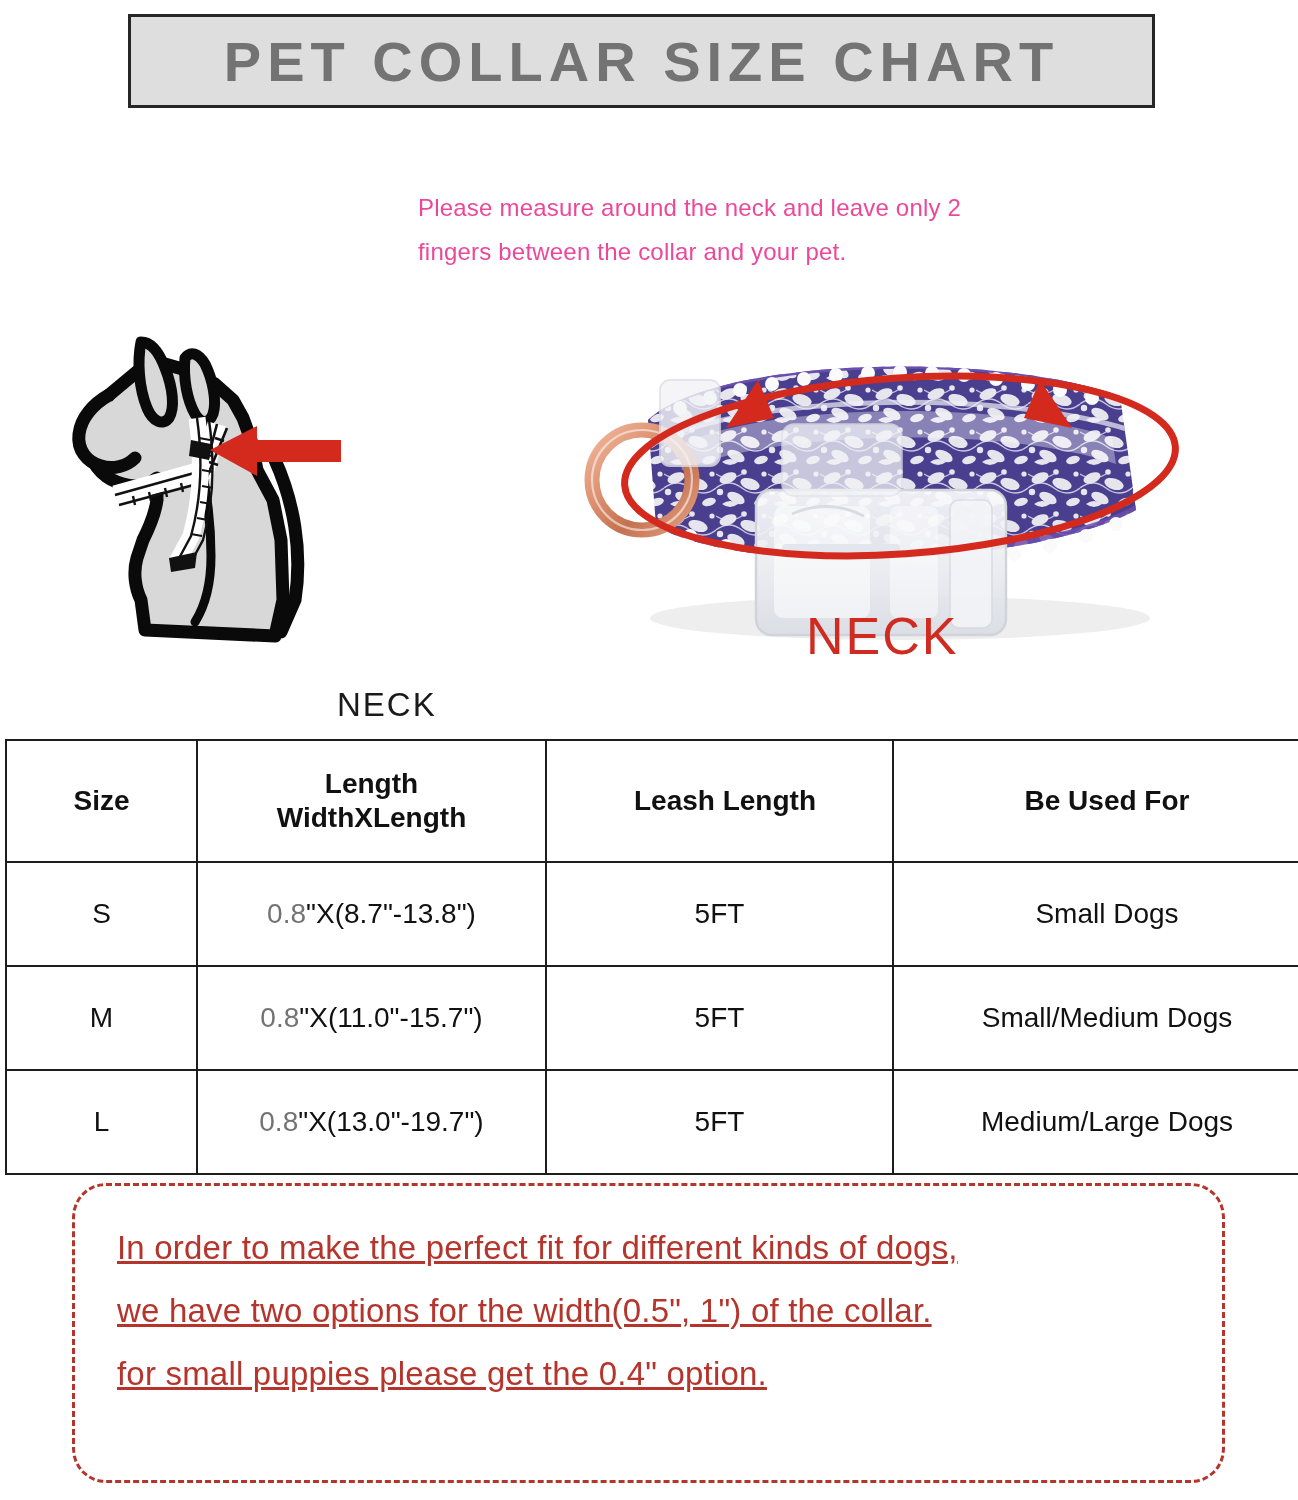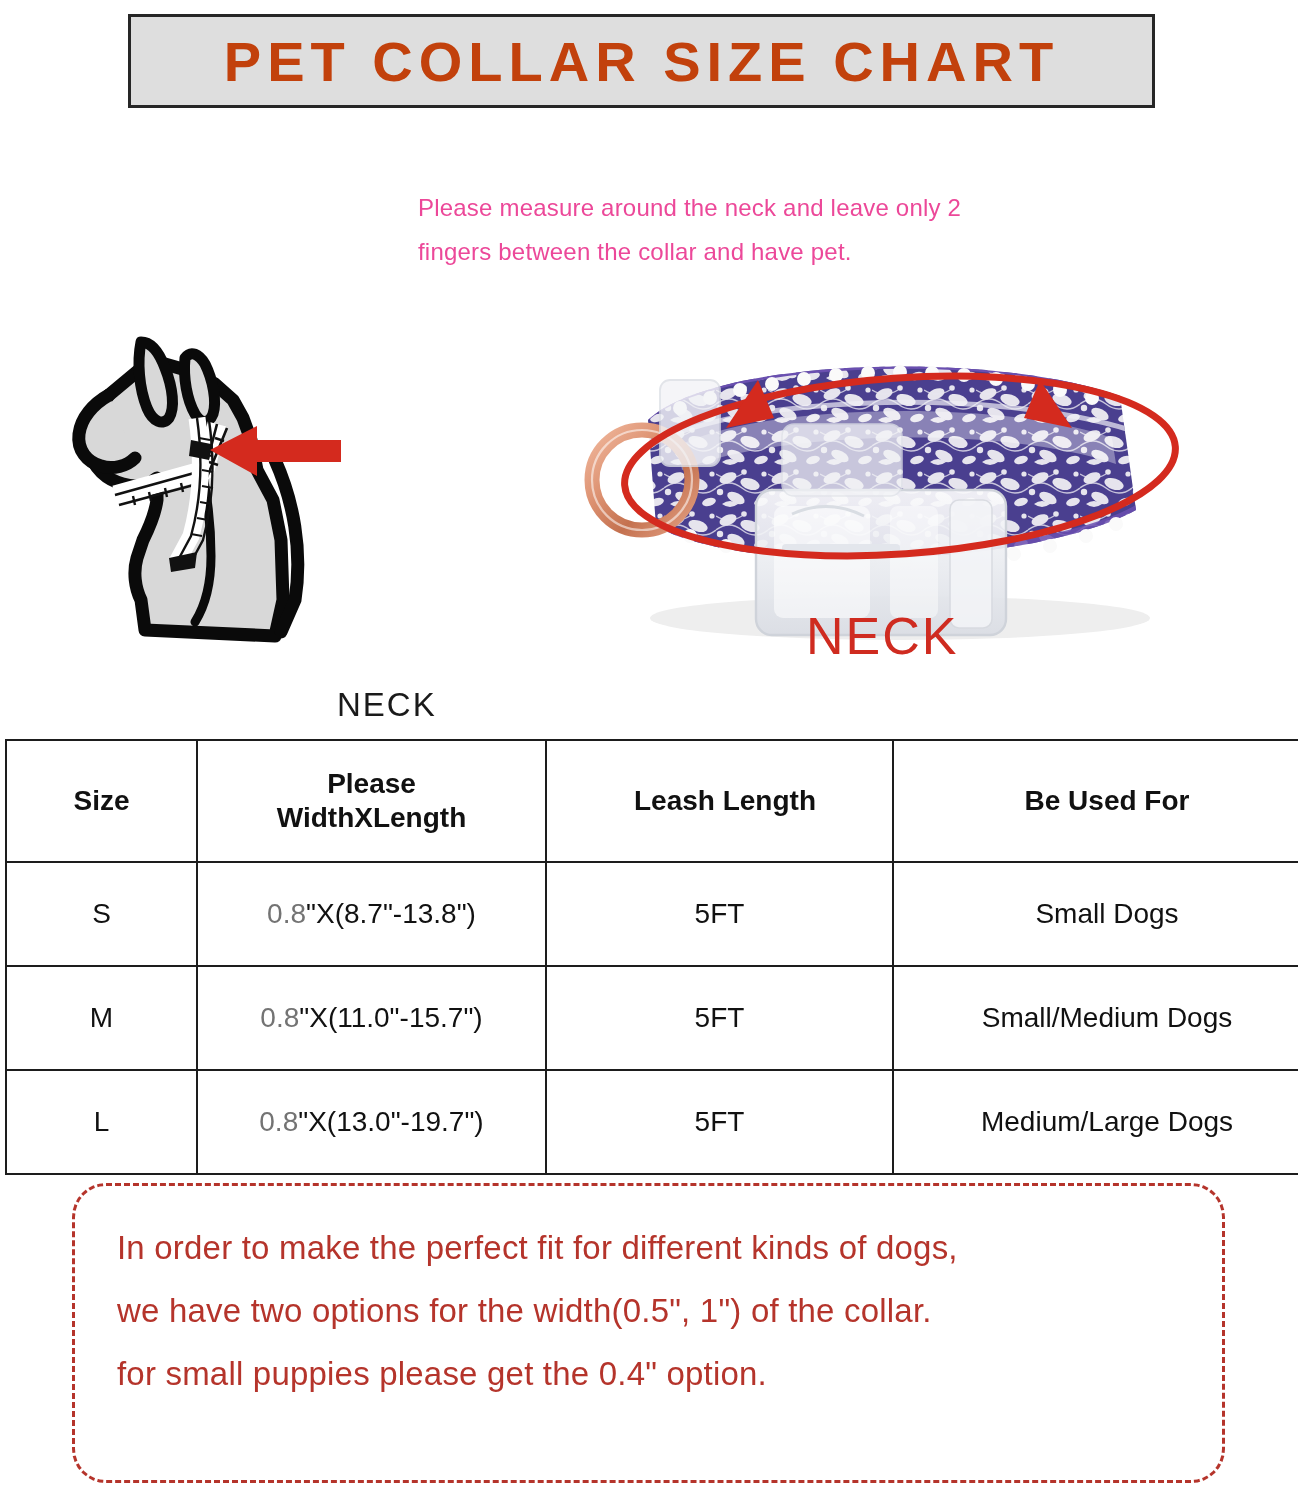--- a/index.html
+++ b/index.html
@@ -26,21 +26,21 @@
     border: 3px solid #262626;
     box-sizing: border-box;
     display: flex;
     align-items: center;
     justify-content: center;
   }
   #title-text {
     font-size: 56px;
     font-weight: 700;
     letter-spacing: 6px;
-    color: #c2410c;
+    color: #737373;
     font-family: "Liberation Sans", sans-serif;
     white-space: nowrap;
   }
 
   
   #instructions {
     position: absolute;
     left: 418px;
     top: 178px;
     width: 790px;
@@ -143,32 +143,33 @@
     border-radius: 34px;
     padding: 30px 40px 0 42px;
   }
   #bottom-note .note-line {
     display: block;
     color: #b5342b;
     font-size: 33px;
     line-height: 63px;
     white-space: nowrap;
     letter-spacing: 0.2px;
+    text-decoration: underline;
   }
 </style>
 </head>
 <body>
 
 <div id="title-banner">
   <span id="title-text">PET COLLAR SIZE CHART</span>
 </div>
 
 <div id="instructions">
   <span class="line">Please measure around the neck and leave only 2</span>
-  <span class="line">fingers between the collar and have pet.</span>
+  <span class="line">fingers between the collar and your pet.</span>
 </div>
 
 <div id="illustration-row">
 
   <svg id="dog-figure" viewBox="0 0 340 350" xmlns="http://www.w3.org/2000/svg">
 
     <g>
       <path d="M64 95 C50 110 40 130 44 150 C48 168 62 180 78 184
                C92 188 104 185 112 178 L112 200
                C110 215 104 228 98 240 L92 258
@@ -344,21 +345,21 @@
     </g>
   </svg>
   <span id="neck-label-right">NECK</span>
 </div>
 
 <table id="size-table">
   <thead>
     <tr>
       <th class="col-size">Size</th>
       <th class="col-collar">
-        <div>Please</div>
+        <div>Length</div>
         <div>WidthXLength</div>
       </th>
       <th class="col-leash">Leash  Length</th>
       <th class="col-used">Be Used For</th>
     </tr>
   </thead>
   <tbody>
     <tr>
       <td>S</td>
       <td><span class="width-accent">0.8</span><span>"X(8.7"-13.8")</span></td>

